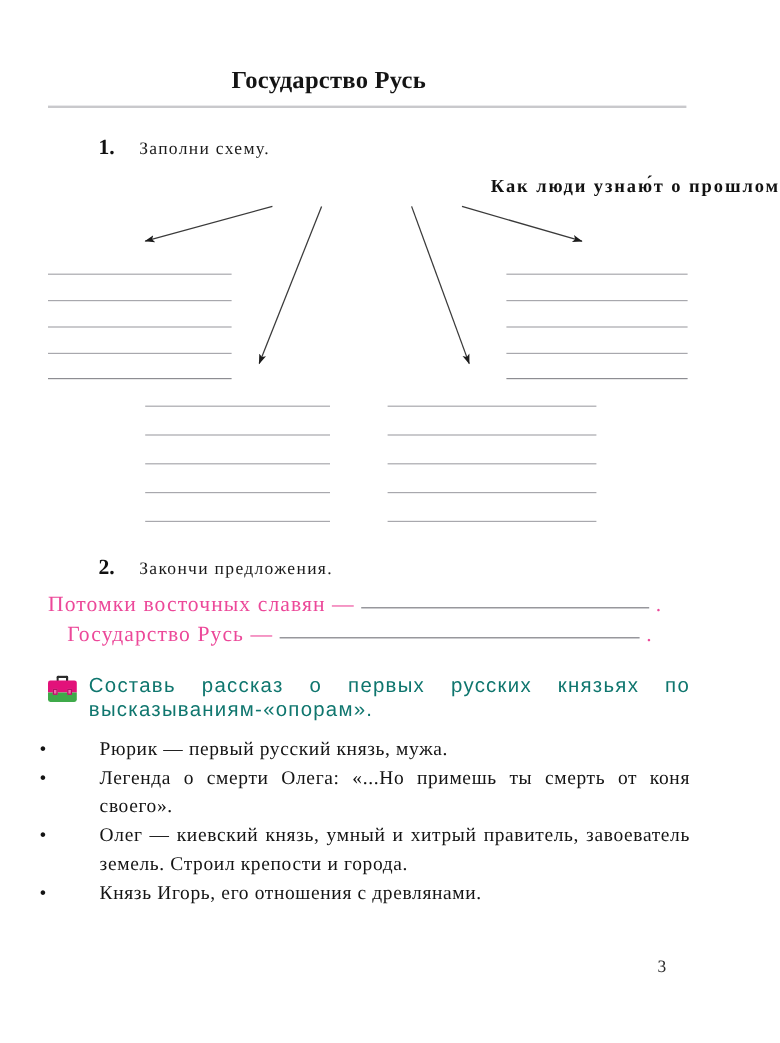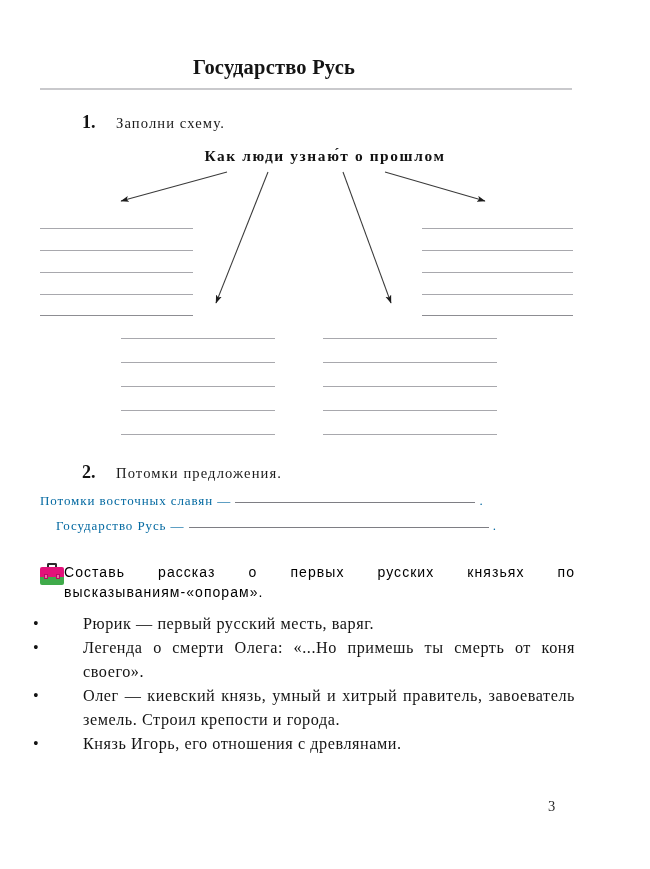--- a/index.html
+++ b/index.html
@@ -67,21 +67,21 @@
 
   #task1-row { left: 82px; top: 112px; }
   #task2-row { left: 82px; top: 462px; }
 
   
   .scheme-heading {
     position: absolute;
     left: 0;
     top: 147px;
     width: 650px;
-    text-align: center;
+    text-align: right;
     font-family: "Liberation Serif", serif;
     font-weight: bold;
     font-size: 15.4px;
     letter-spacing: 1.6px;
     color: #121212;
   }
   #scheme-arrows {
     position: absolute;
     left: 0;
     top: 0;
@@ -95,23 +95,23 @@
     position: absolute;
     height: 1px;
     background: #8d8d92;
   }
   .line.soft { background: #a8a8ad; }
 
   
   .sentence {
     position: absolute;
     font-family: "Liberation Serif", serif;
-    font-size: 13px;
+    font-size: 18px;
     letter-spacing: 0.9px;
-    color: #0369a1;
+    color: #ec4899;
     white-space: nowrap;
   }
   .sentence .blank {
     display: inline-block;
     border-bottom: 1px solid #7e7e84;
     vertical-align: 2px;
   }
   #sentence-1 { left: 40px; top: 493px; }
   #sentence-2 { left: 56px; top: 518px; }
   #sentence-1 .blank { width: 240px; }
@@ -169,24 +169,25 @@
     height: 5px;
     background: #f06cae;
     border: 1px solid #b60f63;
     box-sizing: border-box;
   }
   .bc-clasp.l { left: 4px; }
   .bc-clasp.r { left: 16px; }
 
   #instruction-text {
     font-family: "Liberation Sans", sans-serif;
-    font-size: 14px;
+    font-size: 17px;
     line-height: 20px;
     letter-spacing: 1.05px;
-    color: #000000;
+    color: #0f766e;
+    margin-left: 10px;
     text-align: justify;
     text-justify: inter-word;
   }
 
   
   #bullet-list {
     position: absolute;
     left: 40px;
     top: 612px;
     width: 535px;
@@ -263,21 +264,21 @@
   <div class="line soft" style="left:121px; top:434px; width:154px;"></div>
 
   <div class="line soft" style="left:323px; top:338px; width:174px;"></div>
   <div class="line soft" style="left:323px; top:362px; width:174px;"></div>
   <div class="line soft" style="left:323px; top:386px; width:174px;"></div>
   <div class="line soft" style="left:323px; top:410px; width:174px;"></div>
   <div class="line soft" style="left:323px; top:434px; width:174px;"></div>
 
   <div class="task-row" id="task2-row">
     <span class="task-num">2.</span>
-    <span class="task-text">Потомки  предложения.</span>
+    <span class="task-text">Закончи  предложения.</span>
   </div>
 
   <div class="sentence" id="sentence-1">
     <span>Потомки  восточных  славян  —</span>
     <span class="blank"></span>
     <span>.</span>
   </div>
 
   <div class="sentence" id="sentence-2">
     <span>Государство  Русь  —</span>
@@ -291,21 +292,21 @@
       <span class="bc-top"></span>
       <span class="bc-bottom"></span>
       <span class="bc-clasp l"></span>
       <span class="bc-clasp r"></span>
     </span>
     <span id="instruction-text">Составь рассказ о первых русских князьях по высказываниям-«опорам».</span>
   </div>
 
   <div id="bullet-list">
     <div class="bullet-item">
-      <span class="dot">•</span><span>Рюрик  —  первый  русский  месть,  варяг.</span>
+      <span class="dot">•</span><span>Рюрик  —  первый  русский  князь,  мужа.</span>
     </div>
     <div class="bullet-item">
       <span class="dot">•</span><span>Легенда  о  смерти  Олега:  «...Но  примешь  ты  смерть  от  коня  своего».</span>
     </div>
     <div class="bullet-item">
       <span class="dot">•</span><span>Олег  —  киевский  князь,  умный  и  хитрый  правитель,  завоеватель  земель.  Строил  крепости  и  города.</span>
     </div>
     <div class="bullet-item">
       <span class="dot">•</span><span>Князь  Игорь,  его  отношения  с  древлянами.</span>
     </div>

